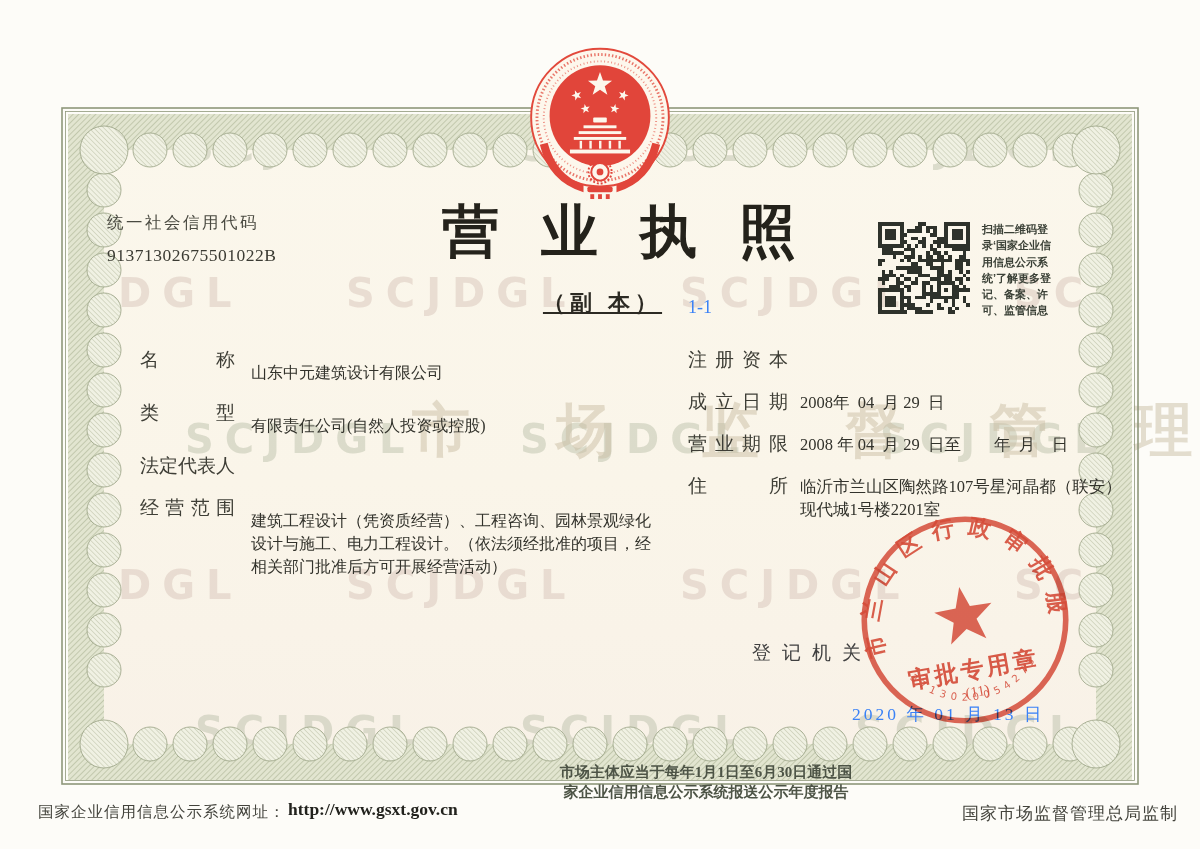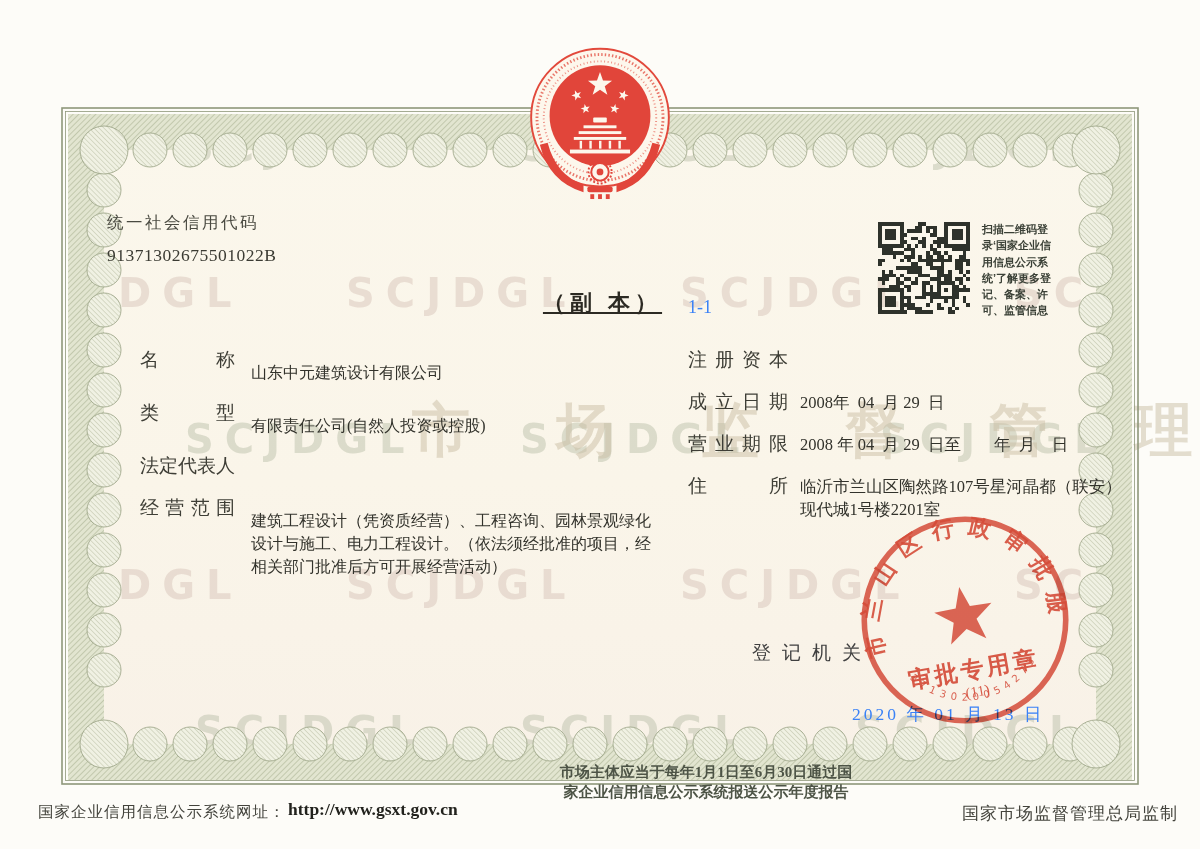--- a/index.html
+++ b/index.html
@@ -219,20 +219,21 @@
     <rect x="65" y="159" width="4" height="5" fill="#e1453a"></rect>
     <rect x="73" y="159" width="4" height="5" fill="#e1453a"></rect>
     <rect x="81" y="159" width="4" height="5" fill="#e1453a"></rect>
   </svg>
 
   <div class="credit-block">
     <div class="credit-label">统一社会信用代码</div>
     <div class="credit-value">91371302675501022B</div>
   </div>
 
+  <div class="title">营业执照</div>
   <div class="subtitle">（副  本）</div>
   <div class="copy-no">1-1</div>
 
   <div class="qr-box">
     <svg id="qr-svg" width="92" height="92" viewBox="0 0 25 25" shape-rendering="crispEdges">
         <rect x="0" y="0" width="1" height="1" fill="#2e322b"></rect>
         <rect x="1" y="0" width="1" height="1" fill="#2e322b"></rect>
         <rect x="2" y="0" width="1" height="1" fill="#2e322b"></rect>
         <rect x="3" y="0" width="1" height="1" fill="#2e322b"></rect>
         <rect x="4" y="0" width="1" height="1" fill="#2e322b"></rect>

